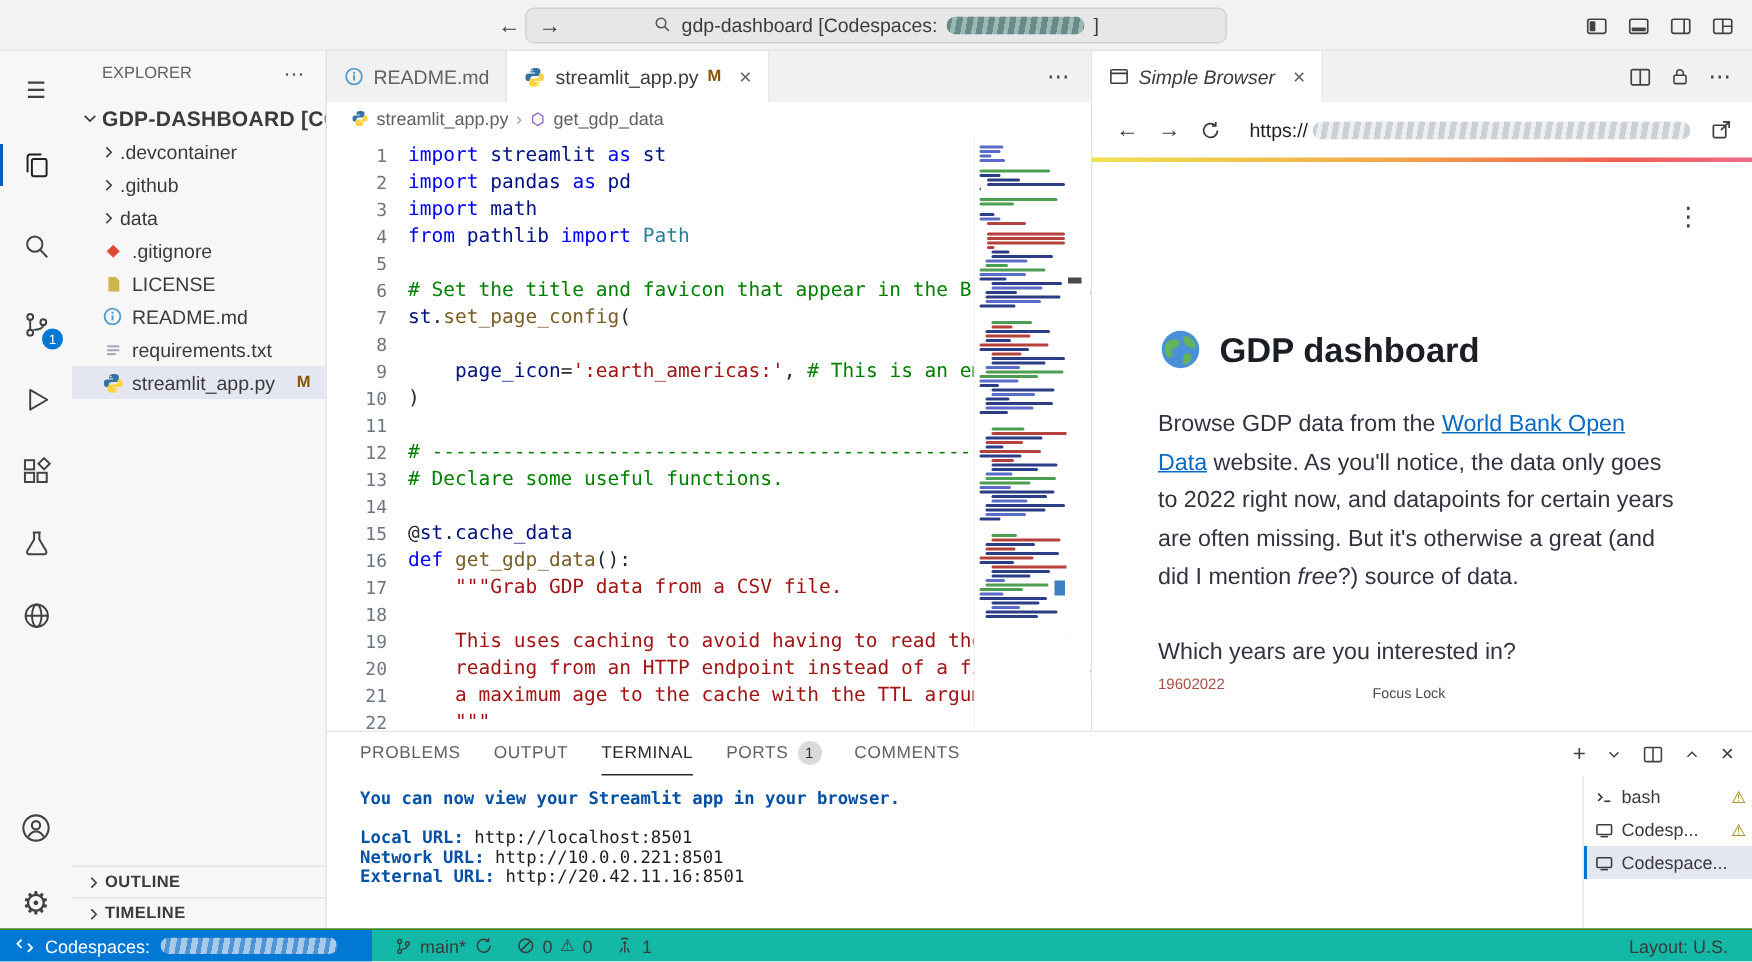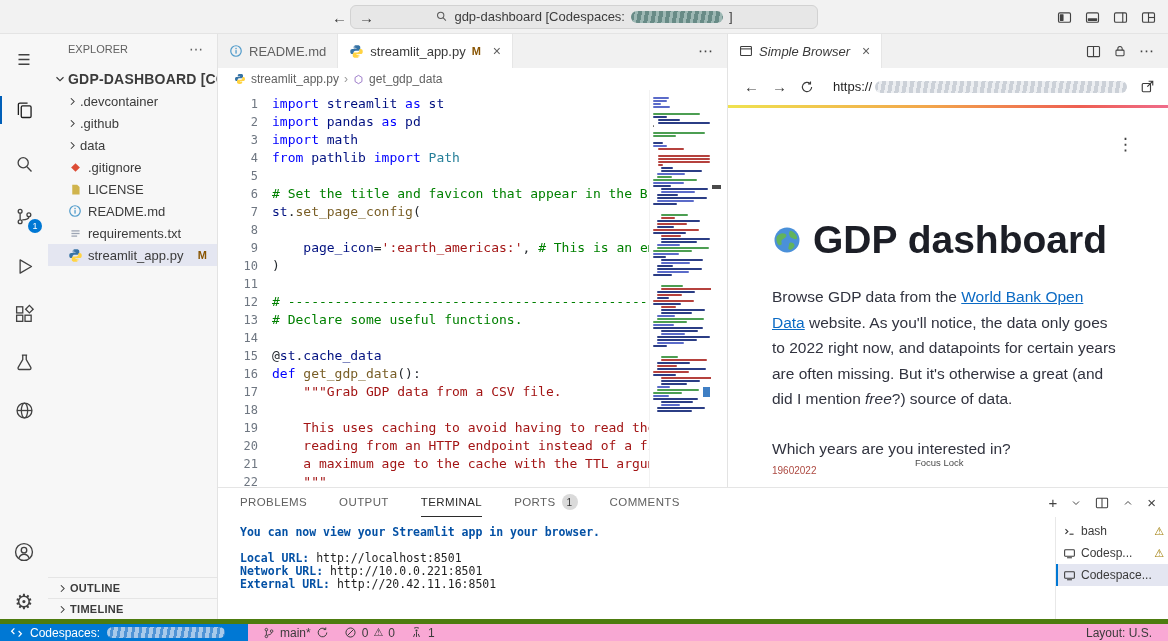--- a/index.html
+++ b/index.html
@@ -67,46 +67,46 @@
 
   
   .browser-group{flex:1;display:flex;flex-direction:column;min-width:0}
   .br-toolbar{height:37px;display:flex;align-items:center;gap:13px;padding:0 16px;background:#fff;flex-shrink:0}
   .br-toolbar .navg{font-size:15px;color:#3b3b3b}
   .br-url{display:flex;align-items:center;gap:3px;margin-left:6px;font-size:13px;color:#1f1f1f}
   .br-ext{margin-left:auto}
   .st-decoration{height:3px;background:linear-gradient(90deg,#efe24f 0%,#f2a74b 45%,#ee5f52 80%,#ef6b8a 100%);flex-shrink:0}
   .br-content{flex:1;position:relative;overflow:hidden;background:#fff;padding:0 44px;font-family:"Liberation Sans",sans-serif;color:#31333f}
   .kebab{position:absolute;top:26px;right:34px;font-size:17px;color:#424242}
-  .st-title{margin-top:110px;display:flex;align-items:center;gap:11px;font-size:39px;font-weight:bold;color:#1c1e26}
+  .st-title{margin-top:110px;display:flex;align-items:center;gap:11px;font-size:23px;font-weight:bold;color:#1c1e26}
   .st-p{width:347px;margin-top:22px;font-size:15.5px;line-height:25.5px}
   .st-link{color:#0b6ac4;text-decoration:underline;cursor:pointer}
   .st-q{width:347px;margin-top:28px;font-size:15.5px}
   .st-slider-labels{width:347px;display:flex;justify-content:flex-start;margin-top:7px;font-size:10px;color:#ad4a42}
   .focus-lock{position:absolute;top:349px;left:187px;font-size:9.5px;color:#4a4a4a}
 
   
   .panel{flex:1;border-top:1px solid #e5e5e5;display:flex;flex-direction:column;background:#fff;min-height:0}
-  .panel-tabs{height:29px;display:flex;align-items:stretch;gap:32px;padding-left:22px;flex-shrink:0}
+  .panel-tabs{height:29px;display:flex;align-items:stretch;gap:22px;padding-left:22px;flex-shrink:0}
   .p-tab{display:flex;align-items:center;gap:6px;font-size:11.5px;letter-spacing:.4px;color:#616161;border-bottom:1px solid transparent}
   .p-tab.active{color:#2b2b2b;border-bottom-color:#2b2b2b}
   .p-badge{width:16px;height:16px;border-radius:8px;background:#dadada;color:#333;font-size:10px;display:flex;align-items:center;justify-content:center}
   .panel-actions{margin-left:auto;display:flex;align-items:center;gap:13px;padding-right:12px;color:#424242;font-size:15px}
   .panel-body{flex:1;display:flex;min-height:0}
   .term-out{flex:1;padding:9px 0 0 22px;font-family:"DejaVu Sans Mono",monospace;font-size:11.5px;line-height:13px;overflow:hidden}
   .t-hl{color:#0451a5;font-weight:bold}
   .t-lbl{color:#0451a5;font-weight:bold}
   .t-url{color:#1f1f1f;font-weight:normal}
   .term-list{width:113px;border-left:1px solid #e8e8e8;padding-top:3px;flex-shrink:0}
   .tl-row{height:22px;display:flex;align-items:center;gap:5px;padding:0 4px 0 7px;font-size:12px;color:#3b3b3b;white-space:nowrap;overflow:hidden}
   .tl-row.selected{background:#e4e6f1;border-left:2px solid #0078d4;padding-left:5px}
   .tl-warn{margin-left:auto;color:#9d7a00;font-size:11px}
 
   
-  .statusbar{position:absolute;left:0;right:0;bottom:0;height:22px;background:#f9a8d4;border-top:5px solid #4d7c0f;display:flex;align-items:stretch;font-size:12px;color:#3b3b3b}
+  .statusbar{position:absolute;left:0;right:0;bottom:0;height:22px;background:#14b8a6;border-top:1px solid #4d7c0f;display:flex;align-items:stretch;font-size:12px;color:#3b3b3b}
   .sb-remote{width:248px;background:#0078d4;color:#fff;display:flex;align-items:center;gap:7px;padding:0 10px;flex-shrink:0}
   .sb-item{display:flex;align-items:center;gap:5px;margin-left:15px}
   .sb-right{margin-left:auto;display:flex;align-items:center;margin-right:16px}
 </style>
 </head>
 <body>
 
 <div class="titlebar">
   <div class="tb-nav">
     <span>←</span>

